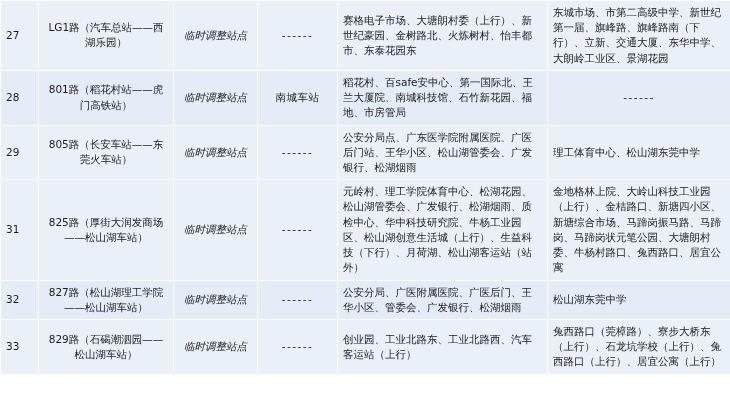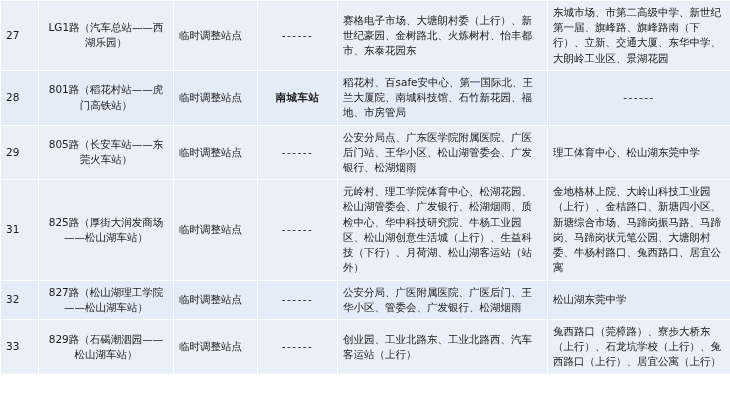--- a/index.html
+++ b/index.html
@@ -46,28 +46,28 @@
   td.num {
     text-align: left;
     font-size: 12px;
     color: #111;
   }
   td.route {
     text-align: center;
     padding: 4px 8px;
   }
   td.status {
-    text-align: left;
+    text-align: center;
     white-space: nowrap;
+    font-style: italic;
   }
   td.stop {
     text-align: center;
     letter-spacing: 0.5px;
     white-space: nowrap;
-    font-weight: bold;
   }
   td.dots {
     text-align: center;
     letter-spacing: 1.5px;
     color: #333;
   }
   td.updir, td.downdir {
     text-align: left;
     padding: 4px 6px;
   }

